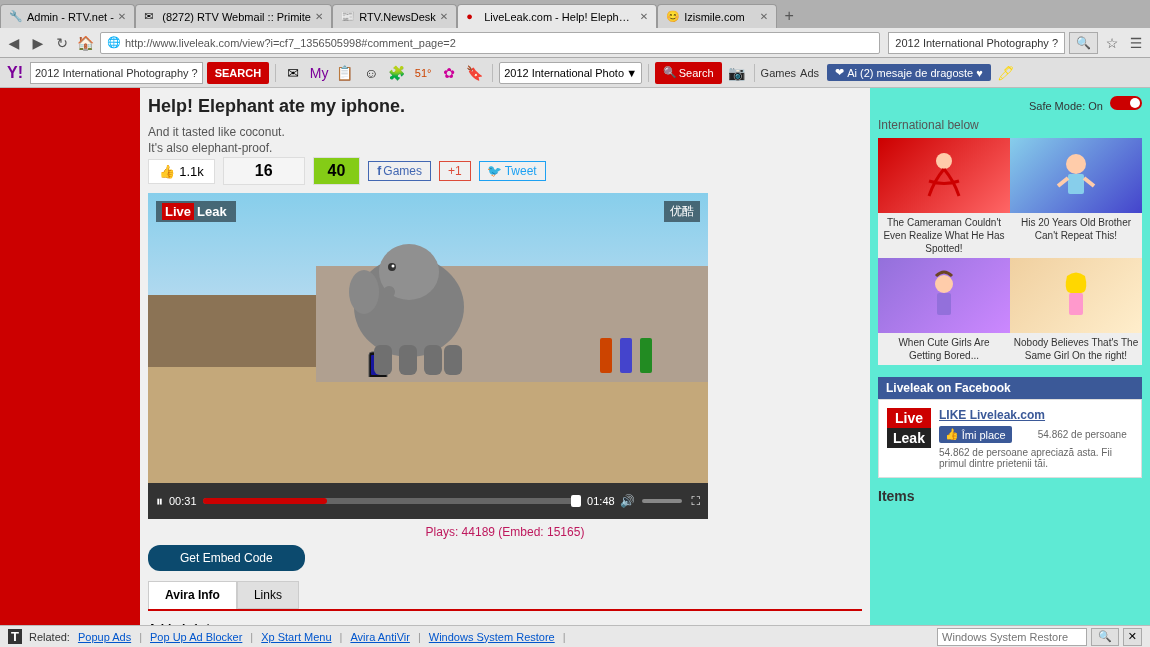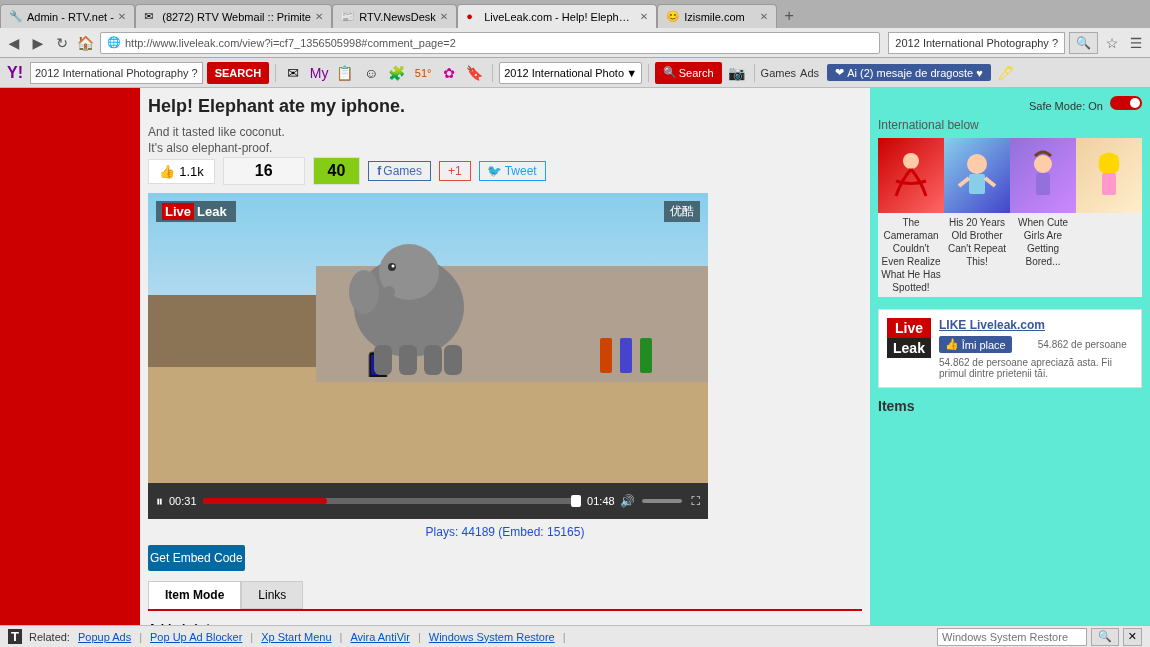--- a/index.html
+++ b/index.html
@@ -45,43 +45,43 @@
     .play-btn { color: white; font-size: 14px; cursor: pointer; }
     .time-display { color: white; font-size: 11px; }
     .progress-bar { flex: 1; height: 6px; background: #666; border-radius: 3px; position: relative; }
     .progress-fill { height: 100%; width: 33%; background: #cc0000; border-radius: 3px; }
     .progress-thumb { position: absolute; right: 0; top: -3px; width: 10px; height: 12px; background: white; border-radius: 2px; }
     .time-end { color: white; font-size: 11px; }
     .vol-icon { color: white; font-size: 12px; }
     .vol-bar { width: 40px; height: 4px; background: #888; border-radius: 2px; }
     .fullscreen-btn { color: white; font-size: 12px; cursor: pointer; margin-left: 4px; }
 
-    .plays-info { font-size: 12px; color: #1d4ed8; text-align: center; margin-bottom: 6px; }
-    .embed-btn { background: #0369a1; color: white; border: none; padding: 6px 2px; font-size: 12px; cursor: pointer; border-radius: 2px; margin-bottom: 10px; }
+    .plays-info { font-size: 12px; color: #be185d; text-align: center; margin-bottom: 6px; }
+    .embed-btn { background: #0c4a6e; color: white; border: none; padding: 6px 32px; font-size: 12px; cursor: pointer; border-radius: 12px; margin-bottom: 10px; }
 
     .tabs-row { display: flex; border-bottom: 2px solid #cc0000; margin-bottom: 8px; }
     .tab-item { padding: 6px 16px; font-size: 12px; cursor: pointer; background: #e0e0e0; border: 1px solid #ccc; }
     .tab-item.active { background: white; border-bottom: none; font-weight: bold; }
 
     .item-info { font-size: 12px; line-height: 1.8; }
     .item-info .label { font-weight: bold; }
     .item-info .field { margin-bottom: 2px; }
 
     
     .social-row { display: flex; align-items: center; gap: 8px; margin-bottom: 8px; }
     .like-count { display: flex; align-items: center; border: 1px solid #ddd; padding: 4px 10px; font-size: 13px; gap: 4px; background: white; }
     .comments-count { background: #f5f5f5; border: 1px solid #ddd; padding: 4px 31px; font-size: 16px; font-weight: bold; }
     .views-count { background: #84cc16; border: 1px solid #ddd; padding: 4px 14px; font-size: 16px; font-weight: bold; }
     .fb-like { display: flex; align-items: center; gap: 2px; border: 1px solid #4267B2; padding: 2px 8px; color: #4267B2; font-size: 12px; cursor: pointer; }
     .gplus { display: flex; align-items: center; gap: 2px; border: 1px solid #dd4b39; padding: 2px 8px; color: #dd4b39; font-size: 12px; cursor: pointer; }
     .tweet { display: flex; align-items: center; gap: 2px; border: 1px solid #1da1f2; padding: 2px 8px; color: #1da1f2; font-size: 12px; cursor: pointer; }
 
     
     .ad-label { font-size: 12px; color: #555; margin-bottom: 6px; }
-    .ads-grid { display: grid; grid-template-columns: 1fr 1fr 1fr 1fr; gap: 0; margin-bottom: 12px; }
+    .ads-grid { display: grid; grid-template-columns: 1fr 1fr; gap: 0; margin-bottom: 12px; }
     .ad-item { background: #eee; }
     .ad-thumb { width: 100%; height: 75px; background: #ccc; display: flex; align-items: center; justify-content: center; overflow: hidden; }
     .ad-caption { font-size: 10px; color: #333; text-align: center; padding: 3px; line-height: 1.3; }
 
     
     .ll-fb-section { background: #3b5998; color: white; font-size: 12px; font-weight: bold; padding: 4px 8px; margin-bottom: 0; }
     .ll-fb-body { border: 1px solid #ddd; padding: 8px; display: flex; align-items: flex-start; gap: 8px; background: white; }
     .ll-logo-box { display: flex; flex-direction: column; width: 44px; }
     .ll-logo-live { background: #cc0000; color: white; font-size: 14px; font-weight: bold; text-align: center; padding: 2px 4px; }
     .ll-logo-leak { background: #222; color: white; font-size: 14px; font-weight: bold; text-align: center; padding: 2px 4px; }
@@ -286,21 +286,21 @@
             <div class="vol-bar"></div>
             <span class="fullscreen-btn">⛶</span>
           </div>
         </div>
 
         <div class="plays-info">Plays: 44189 (Embed: 15165)</div>
         <button class="embed-btn">Get Embed Code</button>
 
         
         <div class="tabs-row">
-          <div class="tab-item active">Item Mode</div>
+          <div class="tab-item active">Avira Info</div>
           <div class="tab-item">Links</div>
         </div>
 
         
         <div class="item-info">
           <div class="field">
             <span class="label">Added:</span>
             <span>1 day ago</span>
           </div>
 
@@ -352,23 +352,27 @@
           <div class="ad-caption">When Cute Girls Are Getting Bored...</div>
         </div>
         <div class="ad-item">
           <div class="ad-thumb ad-girl-blonde">
             <svg width="60" height="60" viewBox="0 0 60 60">
               <ellipse cx="30" cy="18" rx="9" ry="9" fill="#ffccaa"></ellipse>
               <path d="M21 10 Q30 3 39 10 Q42 22 38 26 Q30 30 22 26 Q18 22 21 10" fill="#FFD700"></path>
               <rect x="23" y="27" width="14" height="22" rx="2" fill="#ff99cc"></rect>
             </svg>
           </div>
-        </div>
-      </div>
-
+          <div class="ad-caption">Nobody Believes That's The Same Girl On the right!</div>
+        </div>
+      </div>
+
+      <div class="ll-fb-section">
+        <span>Liveleak on Facebook</span>
+      </div>
       <div class="ll-fb-body">
         <div class="ll-logo-box">
           <div class="ll-logo-live">Live</div>
           <div class="ll-logo-leak">Leak</div>
         </div>
         <div class="ll-fb-text">
           <a href="#" class="ll-fb-link">LIKE Liveleak.com</a>
           <div style="display:flex;align-items:center;gap:6px;margin-bottom:4px;">
             <button class="ll-fb-like-btn">
               <span>👍</span>

